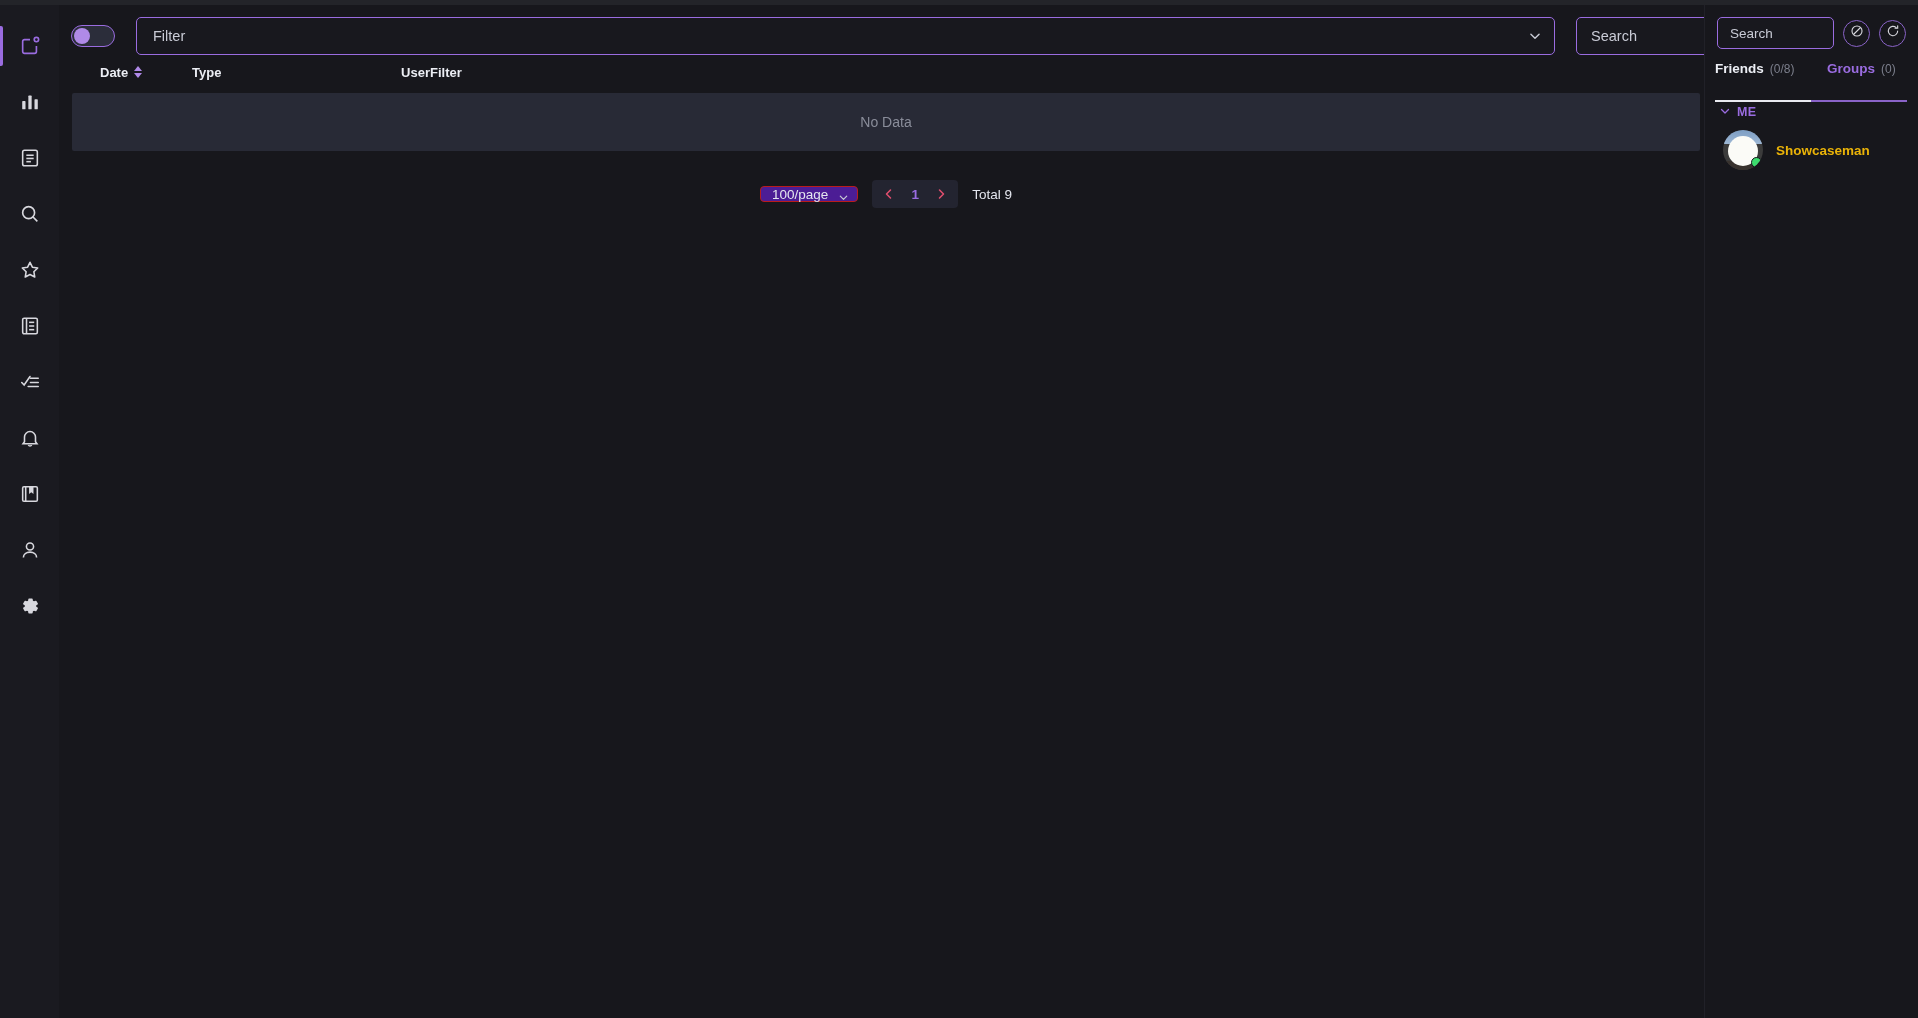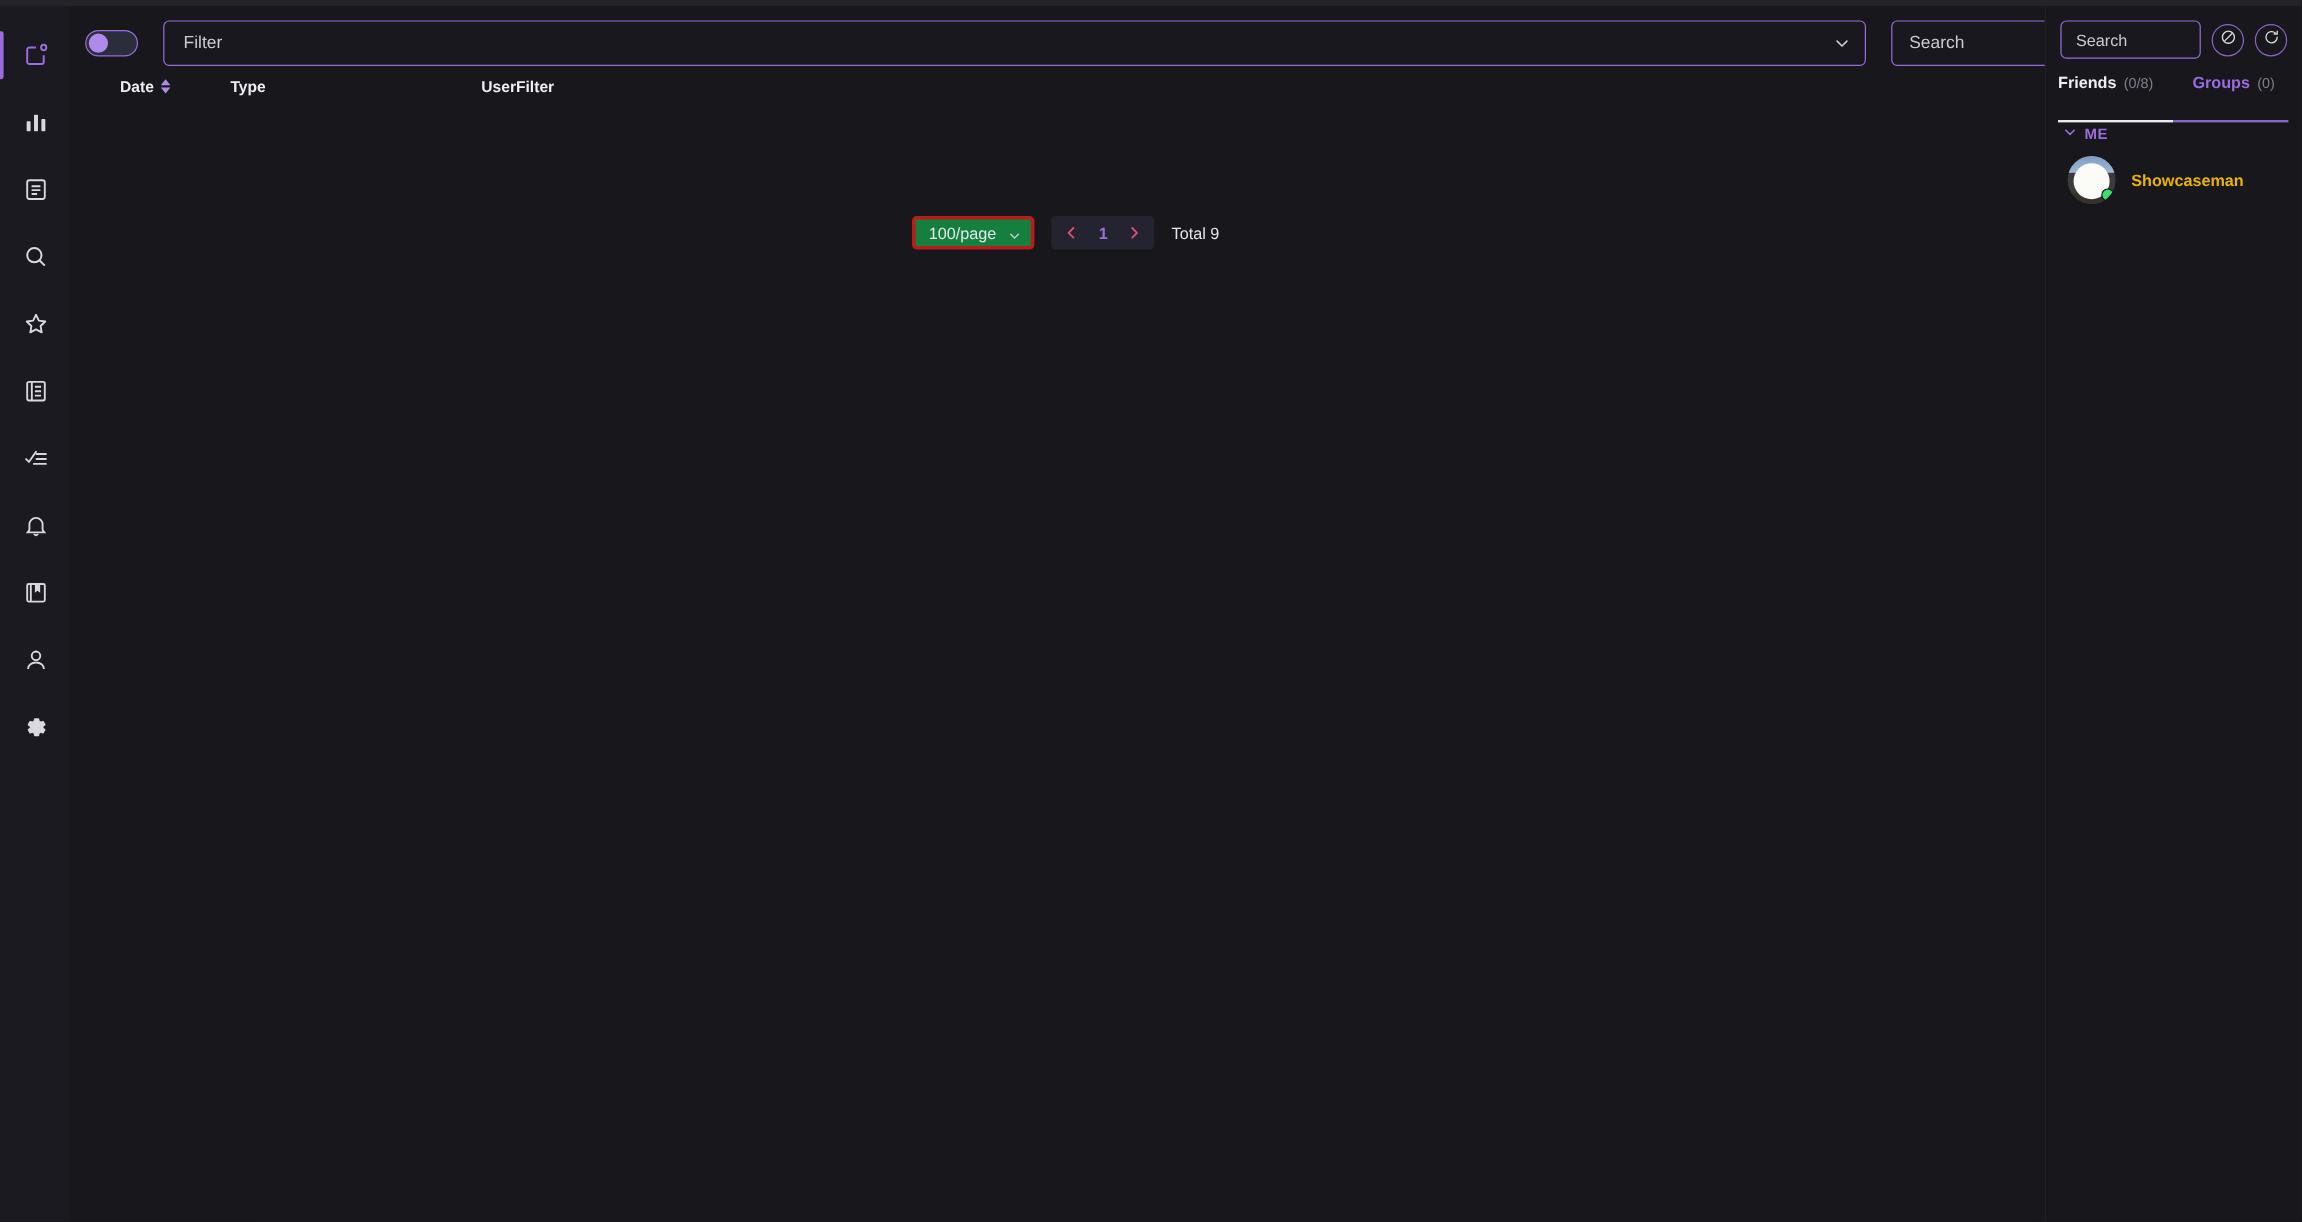--- a/index.html
+++ b/index.html
@@ -185,23 +185,23 @@
 
   
   .pagination {
     position: absolute;
     top: 180px; left: 760px;
     display: flex;
     align-items: center;
     gap: 14px;
   }
   .perpage {
-    height: 28px;
-    background: #15803d;
-    border: 3px solid #b91c1c;
+    height: 16px;
+    background: #4c1d95;
+    border: 1px solid #b91c1c;
     border-radius: 4px;
     display: flex;
     align-items: center;
     gap: 10px;
     padding: 0 8px 0 11px;
     cursor: pointer;
   }
   .perpage .txt { font-size: 13.5px; color: #e4e6ee; }
   .perpage .chev { width: 11px; height: 11px; color: #c9cbd6; }
 
@@ -520,20 +520,23 @@
         <span>Type</span>
       </div>
       <div class="th th-user">
         <span>User</span>
       </div>
       <div class="th th-detail">
         <span>Filter</span>
       </div>
     </div>
 
+    <div class="tbody-empty">
+      <span>No Data</span>
+    </div>
 
   </div>
 
   <div class="pagination">
 
     <div class="perpage">
       <span class="txt">100/page</span>
       <span class="chev">
         <svg viewBox="0 0 24 24" fill="none" stroke="currentColor" stroke-width="2.6" stroke-linecap="round" stroke-linejoin="round">
           <polyline points="5 9 12 16 19 9"></polyline>

